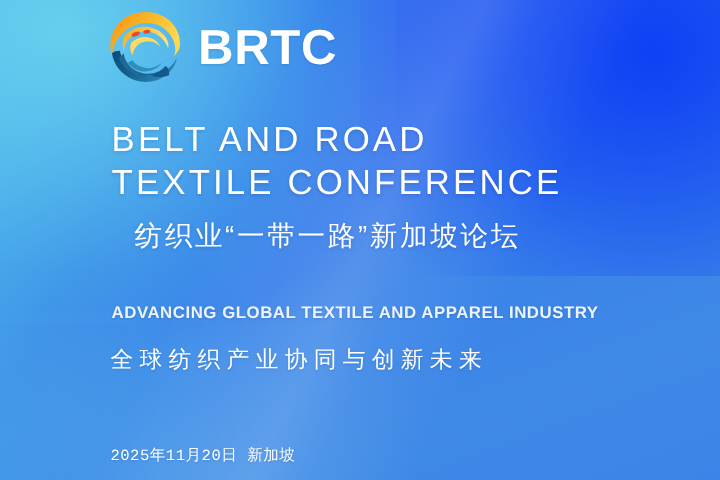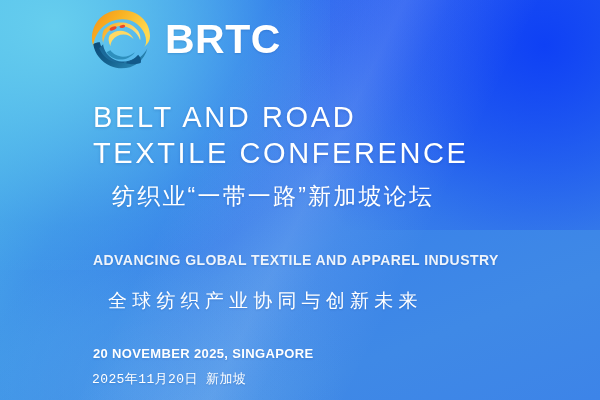--- a/index.html
+++ b/index.html
@@ -146,21 +146,20 @@
   #tagline-cn {
     position: absolute;
     left: 92px; top: 290px;
     color: #ffffff;
     font-size: 19px;
     font-weight: normal;
     letter-spacing: 5.2px;
     line-height: 1.2;
     white-space: nowrap;
     text-shadow: 0 1px 2px rgba(12,54,130,0.20);
-    margin-left: 16px;
   }
 
   
   #event-en {
     position: absolute;
     left: 93px; top: 346px;
     color: #ffffff;
     font-size: 13px;
     font-weight: bold;
     letter-spacing: 0.35px;
@@ -239,17 +238,16 @@
     </div>
 
     <div id="headline-cn">纺织业“一带一路”新加坡论坛</div>
 
     <div id="tagline">
       <span class="tg-row">ADVANCING GLOBAL TEXTILE AND APPAREL INDUSTRY</span>
     </div>
 
     <div id="tagline-cn">全球纺织产业协同与创新未来</div>
 
-    <div id="event-en">20 NOVEMBER 2025, SINGAPORE</div>
     <div id="event-cn">2025年11月20日  新加坡</div>
 
   </div>
 </div>
 
 </body></html>

